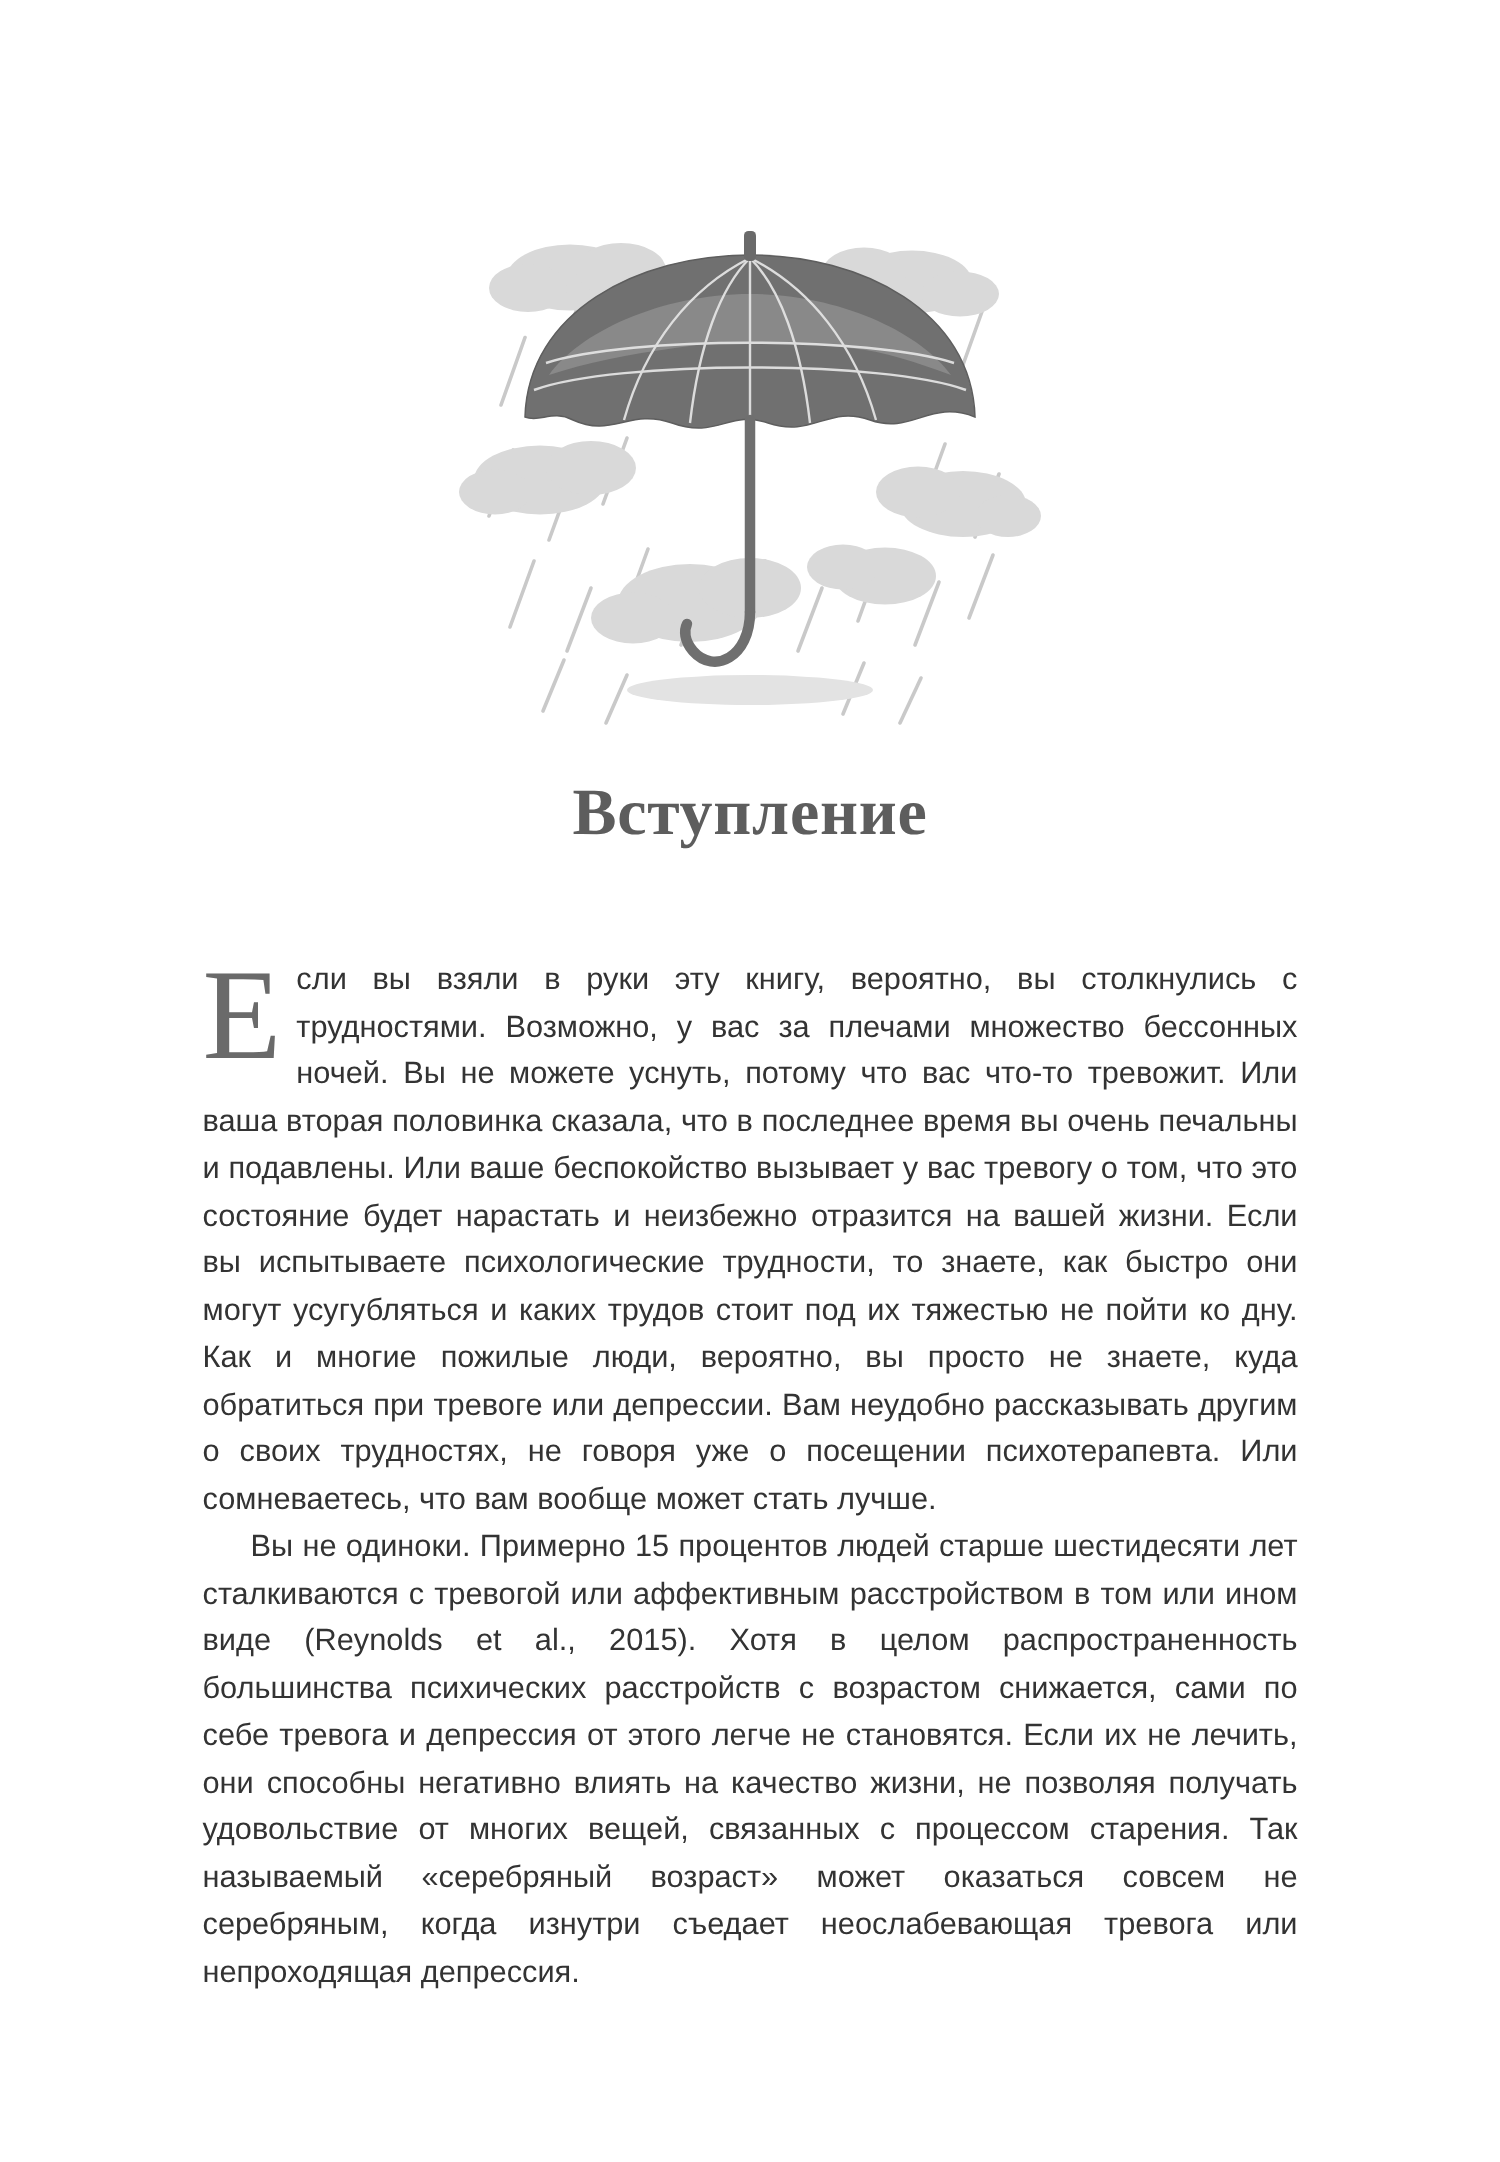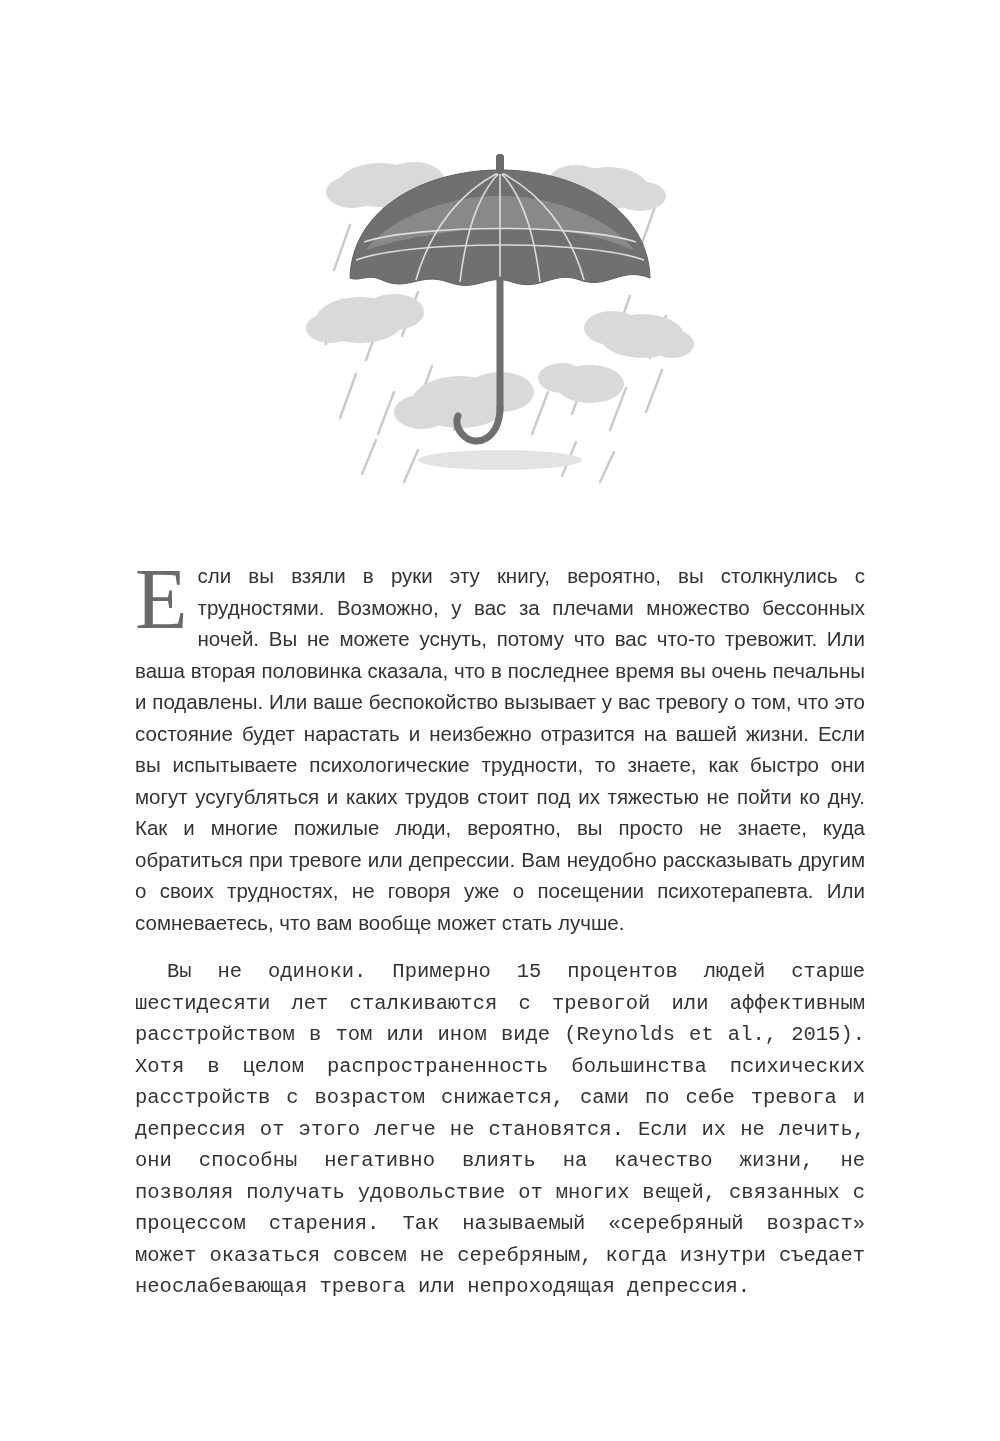--- a/index.html
+++ b/index.html
@@ -56,22 +56,21 @@
   p.para {
     margin: 0;
     font-size: 20.5px;
     line-height: 31.5px;
     text-align: justify;
     color: #333333;
     hyphens: manual;
   }
   p.para + p.para {
     text-indent: 32px;
-    margin-top: 18px;
-    font-family: Liberation Mono, monospace;
+    margin-top: 0;
   }
 
   
   .dropcap-para {
     position: relative;
   }
   .dropcap {
     float: left;
     font-family: "Liberation Serif", serif;
     font-size: 86px;
@@ -162,20 +161,21 @@
 
       <g fill="none" stroke="#6f6f6f" stroke-width="7" stroke-linecap="round">
         <path d="M210 150 L210 278"></path>
         <path d="M210 278 C210 308 186 320 172 304 C166 297 166 290 168 286"></path>
       </g>
 
       <ellipse cx="210" cy="330" rx="82" ry="10" fill="#e3e3e3"></ellipse>
     </svg>
   </div>
 
+  <h1 class="chapter-title">Вступление</h1>
 
   <div class="body-wrap">
     <p class="para dropcap-para">
       <span class="dropcap">Е</span><span>сли вы взяли в руки эту книгу, вероятно, вы столкнулись с трудностями. Возможно, у вас за плечами множество бессонных ночей. Вы не можете уснуть, потому что вас что-то тревожит. Или ваша вторая половинка сказала, что в последнее время вы очень печальны и подавлены. Или ваше </span><span class="ital">беспокойство вызывает</span><span> у вас </span><span class="ital">тревогу</span><span> о том, что это состояние будет нарастать и неизбежно отразится на вашей жизни. Если вы испытываете психологические трудности, то знаете, как быстро они могут усугубляться и каких трудов стоит под их тяжестью не пойти ко дну. Как и многие пожилые люди, вероятно, вы просто не знаете, куда обратиться при тревоге или депрессии. Вам неудобно рассказывать другим о своих трудностях, не говоря уже о посещении психотерапевта. Или сомневаетесь, что вам вообще может стать лучше.</span>
     </p>
     <p class="para">
       <span>Вы не одиноки. Примерно 15 процентов людей старше шестидесяти лет сталкиваются с тревогой или аффективным расстройством в том или ином виде (Reynolds et al., 2015). Хотя в целом распространенность большинства психических расстройств с возрастом снижается, сами по себе тревога и депрессия от этого легче не становятся. Если их не лечить, они способны негативно влиять на качество жизни, не позволяя получать удовольствие от многих вещей, связанных с процессом старения. Так называемый «серебряный возраст» может оказаться совсем не серебряным, когда изнутри съедает неослабевающая тревога или непроходящая депрессия.</span>
     </p>
   </div>
 

